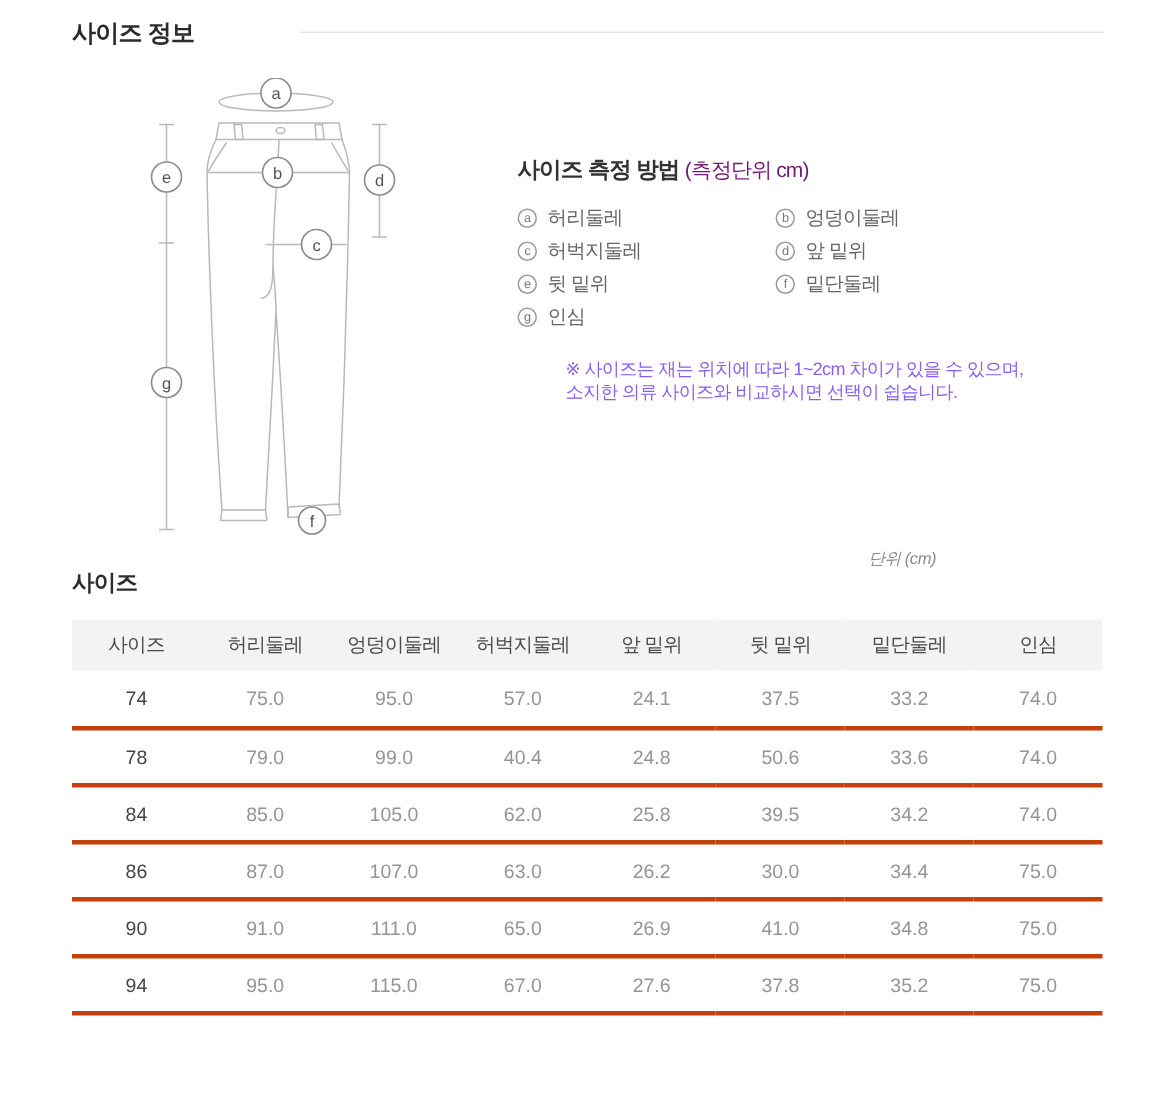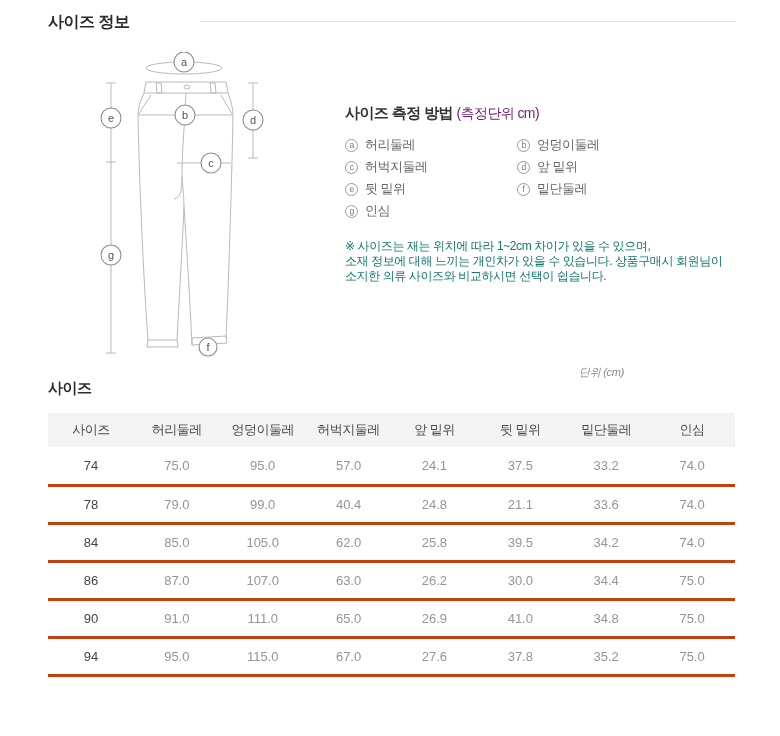--- a/index.html
+++ b/index.html
@@ -39,21 +39,21 @@
     margin-top:11px;
     display:grid; grid-template-columns:172px auto;
     grid-auto-rows:22px; align-items:center;
   }
   .legend-item { display:flex; align-items:center; font-size:13px; color:#666; letter-spacing:-0.5px; }
   .lcircle {
     width:13px; height:13px; border:1px solid #9a9a9a; border-radius:50%;
     display:inline-flex; align-items:center; justify-content:center;
     font-size:8.5px; color:#777; margin-right:7px; flex:0 0 auto; line-height:1;
   }
-  .note { margin-top:17px; font-size:12px; line-height:15px; color:#0f766e; letter-spacing:-0.4px; }
+  .note { margin-top:17px; font-size:12px; line-height:15px; color:#8b5cf6; letter-spacing:-0.4px;margin-left:32px; }
 
   
   .table-section-title {
     position:absolute; left:48px; top:379px;
     font-size:15px; font-weight:bold; color:#2e2e2e; letter-spacing:-0.5px;
   }
   .table-unit {
     position:absolute; right:44px; top:365px;
     font-size:11px; color:#8a8a8a; letter-spacing:-0.3px;font-style:italic;
   }
@@ -184,21 +184,20 @@
           <span class="lcircle">f</span>
           <span>밑단둘레</span>
         </div>
         <div class="legend-item">
           <span class="lcircle">g</span>
           <span>인심</span>
         </div>
       </div>
     <div class="note" id="note">
         <div>※ 사이즈는 재는 위치에 따라 1~2cm 차이가 있을 수 있으며,</div>
-        <div>소재 정보에 대해 느끼는 개인차가 있을 수 있습니다. 상품구매시 회원님이</div>
         <div>소지한 의류 사이즈와 비교하시면 선택이 쉽습니다.</div>
       </div>
   </div>
 
   <h2 class="table-section-title">사이즈</h2>
   <div class="table-unit">단위 (cm)</div>
 
   <div class="size-table-wrap">
     <table class="size-table">
       <thead>
@@ -223,21 +222,21 @@
             <td>37.5</td>
             <td>33.2</td>
             <td>74.0</td>
           </tr>
           <tr>
             <td class="size-col">78</td>
             <td>79.0</td>
             <td>99.0</td>
             <td>40.4</td>
             <td>24.8</td>
-            <td>21.1</td>
+            <td>50.6</td>
             <td>33.6</td>
             <td>74.0</td>
           </tr>
           <tr>
             <td class="size-col">84</td>
             <td>85.0</td>
             <td>105.0</td>
             <td>62.0</td>
             <td>25.8</td>
             <td>39.5</td>

